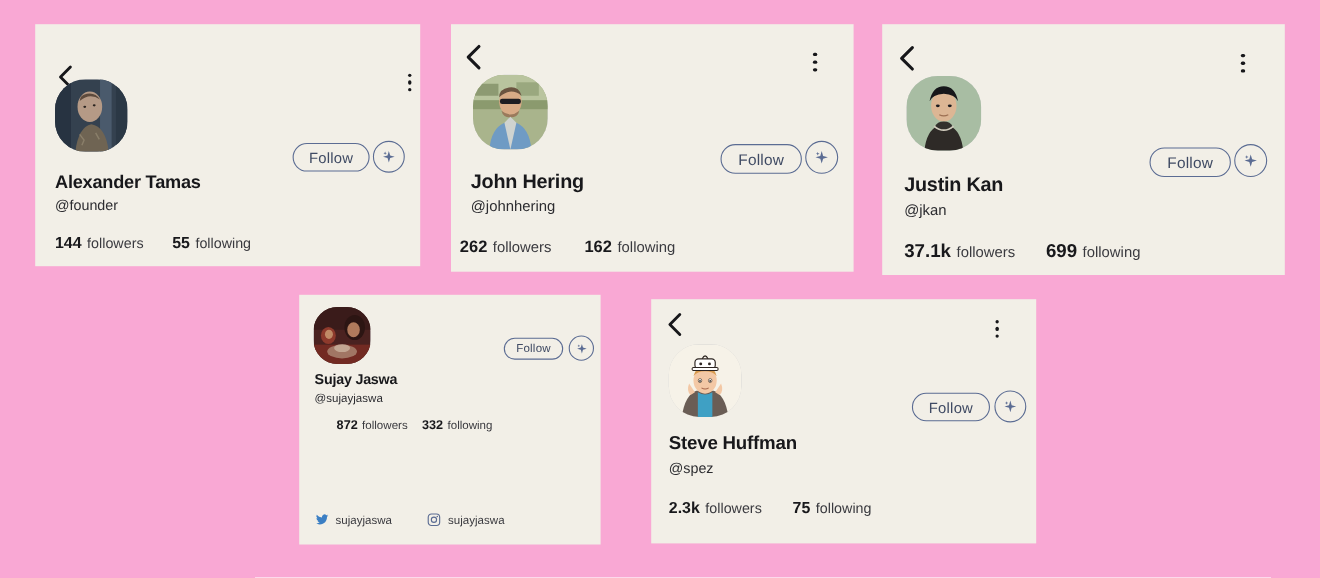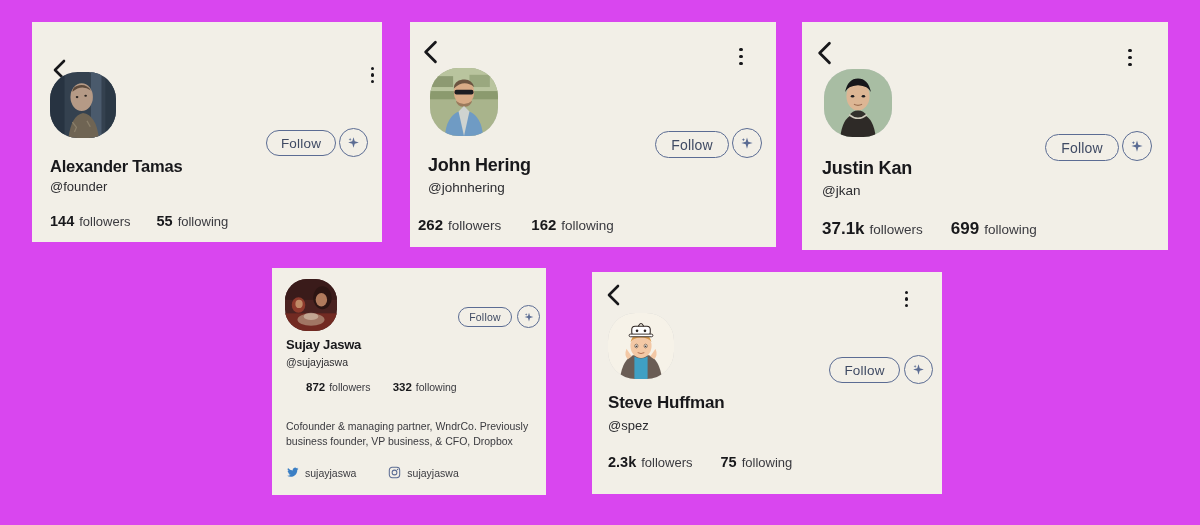--- a/index.html
+++ b/index.html
@@ -2,21 +2,21 @@
 <html><head>
 <meta charset="utf-8">
 <style>
   * { box-sizing: border-box; margin: 0; padding: 0; }
   html, body {
     width: 1200px; height: 525px;
     background: #ffffff;
     font-family: "Liberation Sans", sans-serif;
     overflow: hidden;
   }
-  .canvas { position: relative; width: 1200px; height: 525px; background: #d946ef; }
+  .canvas { position: relative; width: 1200px; height: 525px; background: #f9a8d4; }
 
   .card {
     position: absolute;
     background: #f2efe7;
     overflow: hidden;
   }
   .card-inner { position: relative; width: 100%; height: 100%; }
 
   
   .back-icon {
@@ -135,21 +135,21 @@
   #card-2 .stats     { left: 20px; top: 197px; font-size: 13.5px; gap: 28px; }
   #card-2 .stat .num { font-size: 17px; margin-right: 5px; }
 
   
   #card-3 { left: 272px; top: 268px; width: 274px; height: 227px; }
   #card-3 .avatar    { left: 13px; top: 11px; width: 52px; height: 52px; }
   #card-3 .follow-btn{ left: 186px; top: 39px; width: 54px; height: 20px; font-size: 10.5px; }
   #card-3 .sparkle-btn { left: 245px; top: 37px; width: 23px; height: 23px; }
   #card-3 .name      { left: 14px; top: 69px; font-size: 13px; }
   #card-3 .handle    { left: 14px; top: 88px; font-size: 10.5px; }
-  #card-3 .stats     { left: 14px; top: 113px; font-size: 10.5px; gap: 22px; padding-left: 20px; }
+  #card-3 .stats     { left: 14px; top: 113px; font-size: 10.5px; gap: 13px; padding-left: 20px; }
   #card-3 .stat .num { font-size: 11.5px; margin-right: 4px; }
   #card-3 .bio       { left: 14px; top: 151px; width: 250px; font-size: 10.5px; line-height: 15px; }
   #card-3 .socials   { left: 14px; top: 198px; gap: 32px; font-size: 10.5px; }
   #card-3 .social    { gap: 6px; }
 
   
   #card-4 { left: 592px; top: 272px; width: 350px; height: 222px; }
   #card-4 .back-icon { left: 12px; top: 11px; }
   #card-4 .menu-icon { left: 313px; top: 17px; }
   #card-4 .avatar    { left: 16px; top: 41px; width: 66px; height: 66px; }
@@ -336,21 +336,20 @@
       <div class="stats">
         <div class="stat">
           <span class="num">872</span>
           <span class="lbl">followers</span>
         </div>
         <div class="stat">
           <span class="num">332</span>
           <span class="lbl">following</span>
         </div>
       </div>
-      <div class="bio">Cofounder &amp; managing partner, WndrCo. Previously business founder, VP business, &amp; CFO, Dropbox</div>
       <div class="socials">
         <div class="social">
           <svg width="13" height="13" viewBox="0 0 24 24">
             <path d="M23 4.9a8.6 8.6 0 0 1-2.5.7 4.3 4.3 0 0 0 1.9-2.4 8.6 8.6 0 0 1-2.7 1.1 4.3 4.3 0 0 0-7.3 3.9A12.2 12.2 0 0 1 3.6 3.7a4.3 4.3 0 0 0 1.3 5.7 4.2 4.2 0 0 1-1.9-.5v.1a4.3 4.3 0 0 0 3.4 4.2 4.3 4.3 0 0 1-1.9.1 4.3 4.3 0 0 0 4 3 8.6 8.6 0 0 1-5.3 1.8A8.8 8.8 0 0 1 2 18a12.1 12.1 0 0 0 6.6 1.9c7.9 0 12.2-6.5 12.2-12.2v-.6A8.7 8.7 0 0 0 23 4.9z" fill="#3b7fc4"></path>
           </svg>
           <span>sujayjaswa</span>
         </div>
         <div class="social">
           <svg width="13" height="13" viewBox="0 0 24 24">
             <rect x="2.4" y="2.4" width="19.2" height="19.2" rx="5.4" fill="none" stroke="#5b6c93" stroke-width="1.9"></rect>

